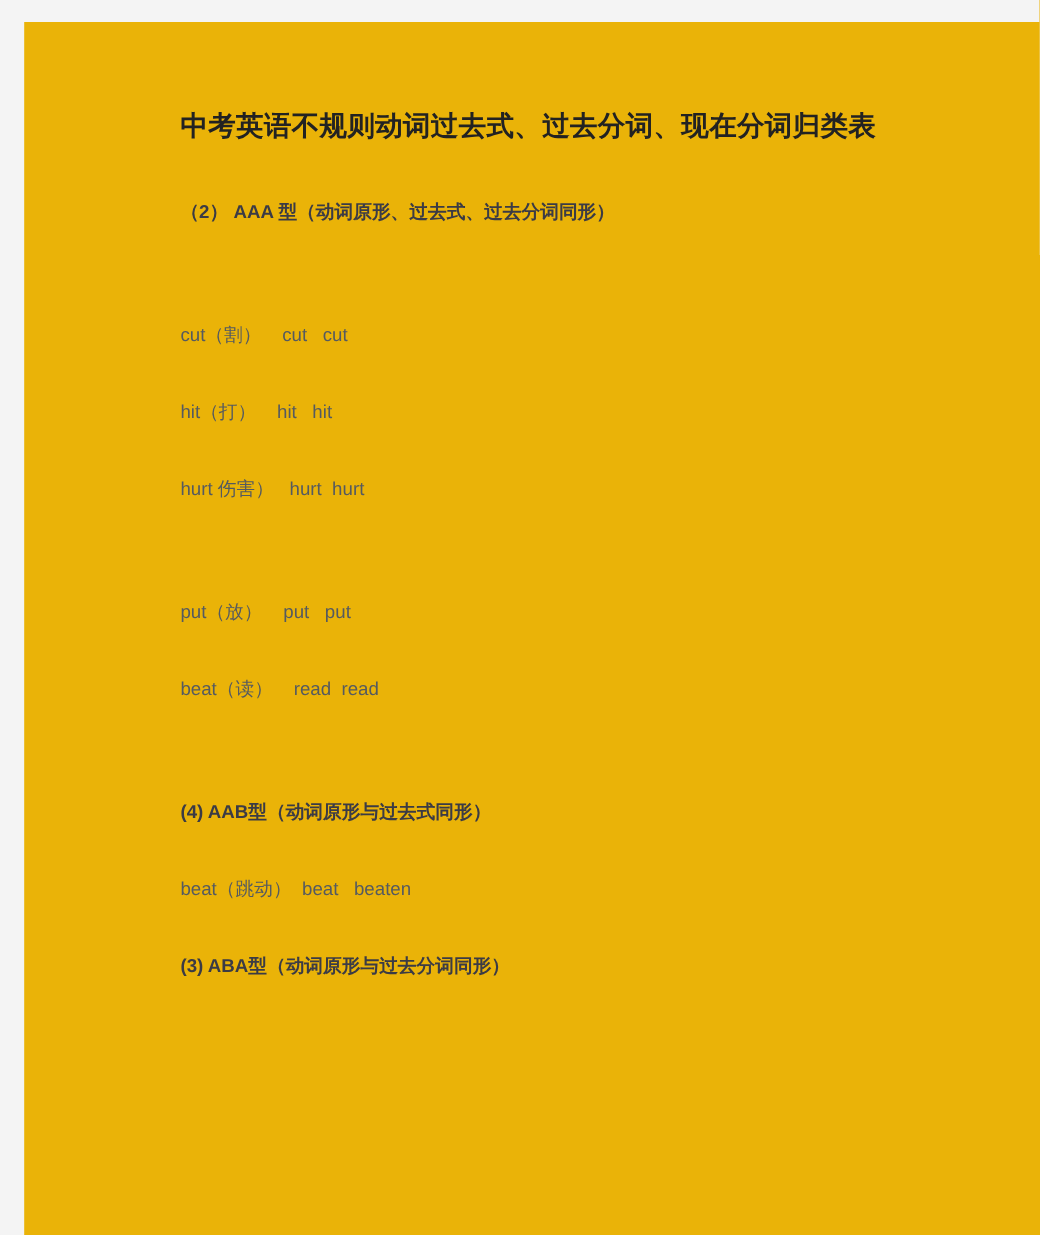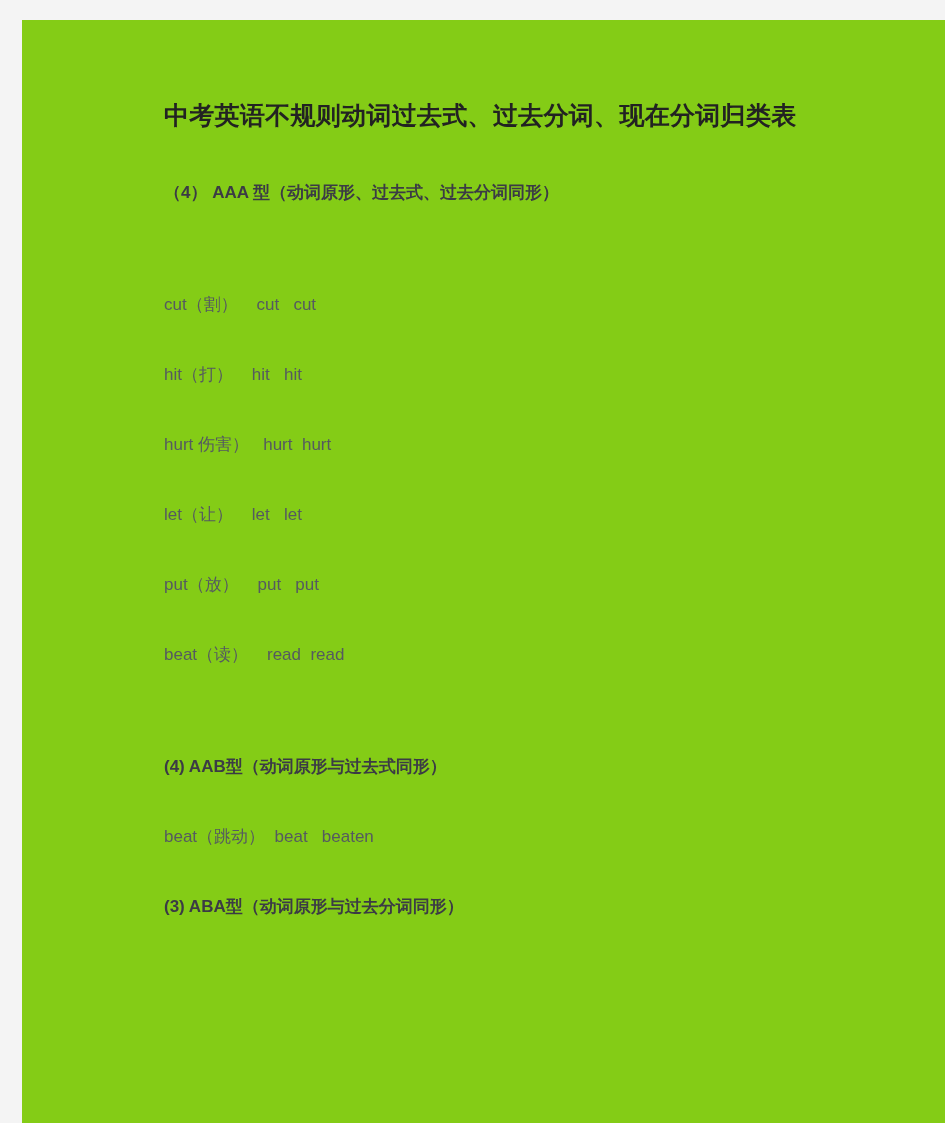--- a/index.html
+++ b/index.html
@@ -12,21 +12,21 @@
     background: #f4f4f4;
     font-family: "Liberation Sans", "DejaVu Sans", sans-serif;
     overflow: hidden;
   }
   .page {
     position: absolute;
     left: 22px;
     top: 20px;
     width: 923px;
     height: 1103px;
-    background: #84cc16;
+    background: #eab308;
   }
   .content {
     position: absolute;
     left: 142px;
     top: 75px;
     width: 700px;
   }
   .doc-title {
     font-size: 25px;
     font-weight: bold;
@@ -60,32 +60,31 @@
 </head>
 <body>
 
 <div class="page">
   <div class="content">
 
     <h1 class="doc-title">中考英语不规则动词过去式、过去分词、现在分词归类表</h1>
 
     <div class="sp-h1"></div>
 
-    <div class="section-heading">（4） AAA 型（动词原形、过去式、过去分词同形）</div>
+    <div class="section-heading">（2） AAA 型（动词原形、过去式、过去分词同形）</div>
 
     <div class="sp-h2"></div>
 
     <div class="sp-row"></div>
     <div class="verb-row">cut（割）    cut   cut</div>
     <div class="sp-row"></div>
     <div class="verb-row">hit（打）    hit   hit</div>
     <div class="sp-row"></div>
     <div class="verb-row">hurt 伤害）   hurt  hurt</div>
     <div class="sp-row"></div>
-    <div class="verb-row">let（让）    let   let</div>
     <div class="sp-row"></div>
     <div class="verb-row">put（放）    put   put</div>
     <div class="sp-row"></div>
     <div class="verb-row">beat（读）    read  read</div>
     <div class="sp-row"></div>
 
     <div class="sp-before-head"></div>
 
     <div class="section-heading">(4) AAB型（动词原形与过去式同形）</div>
 

